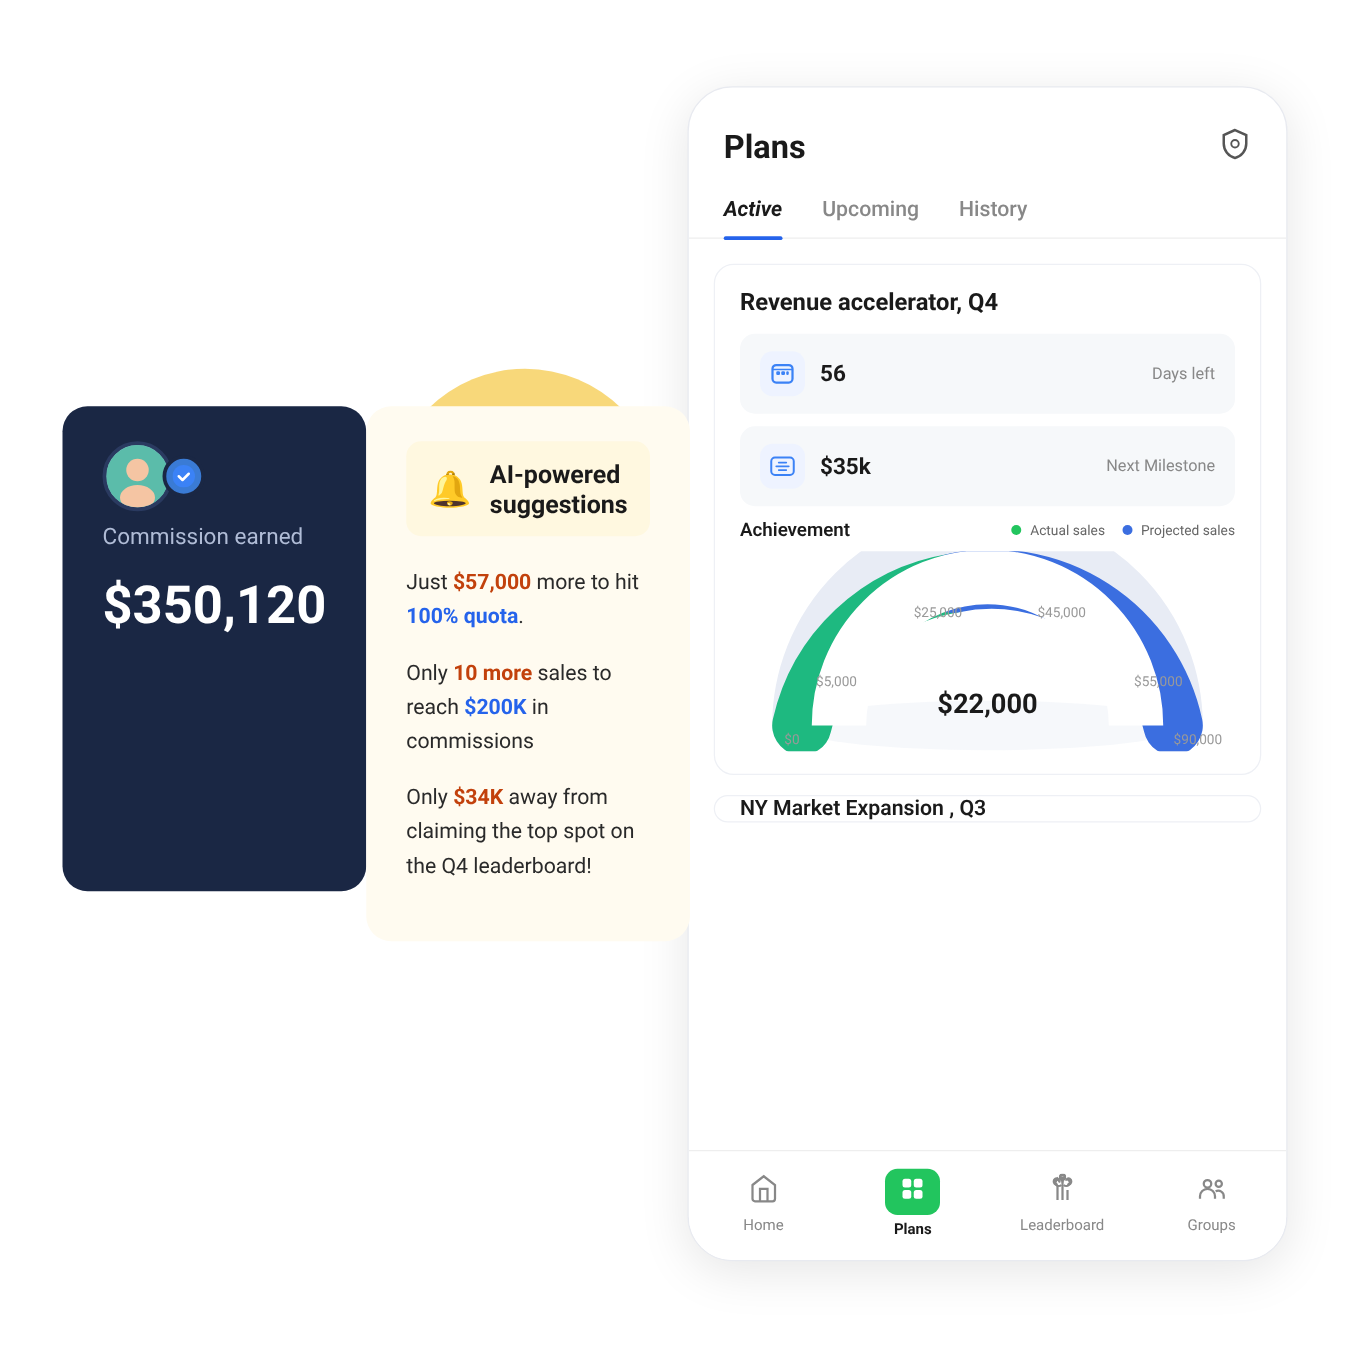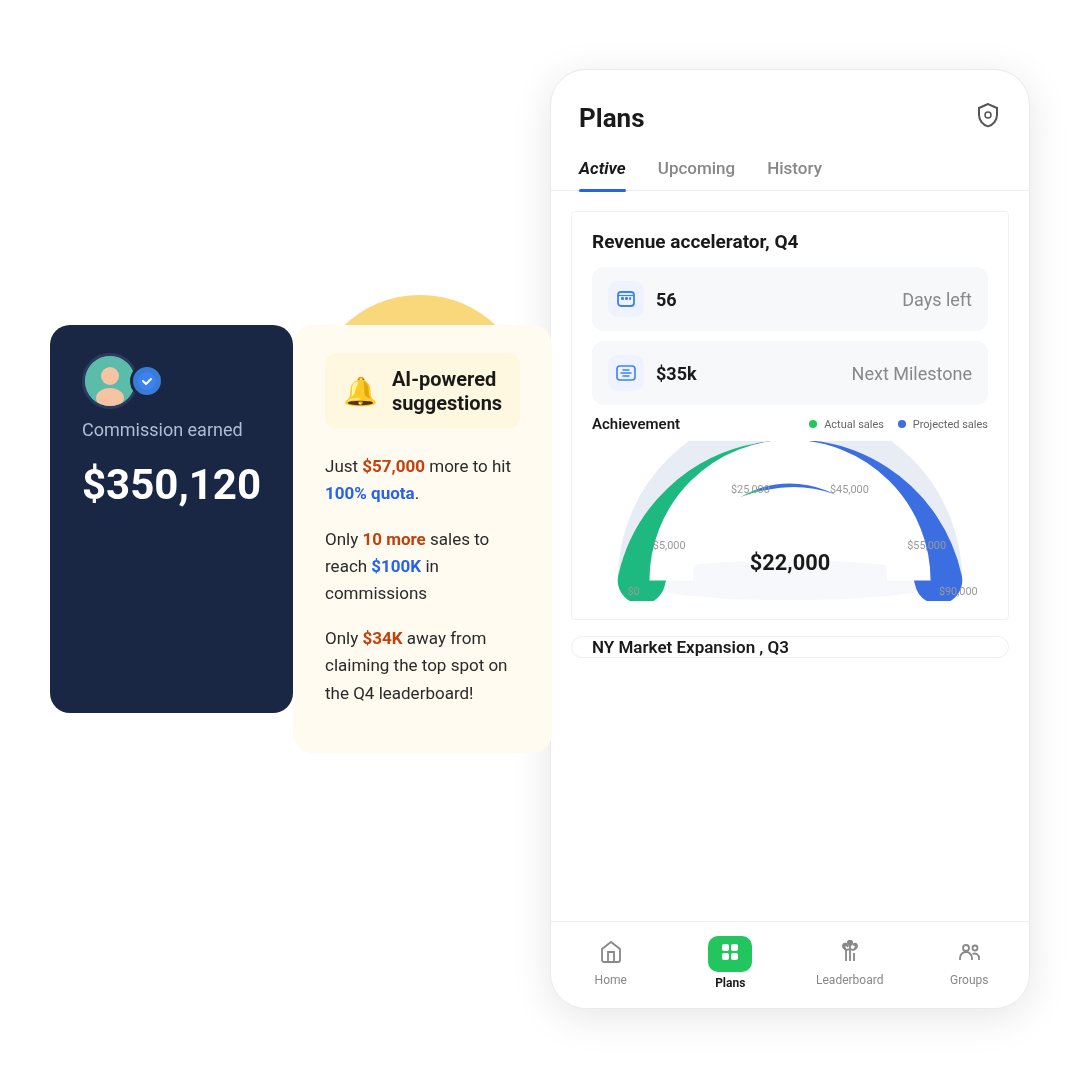--- a/index.html
+++ b/index.html
@@ -206,21 +206,21 @@
     
     .plans-content {
       padding: 20px 20px 0 20px;
       flex: 1;
       overflow: hidden;
     }
 
     .plan-card {
       background: #fff;
       border: 1.5px solid #eef0f5;
-      border-radius: 4px;
+      border-radius: 16px;
       padding: 18px 20px;
       margin-bottom: 16px;
     }
     .plan-card-title {
       font-size: 19px;
       font-weight: 700;
       color: #1a1a1a;
       margin-bottom: 14px;
     }
 
@@ -247,21 +247,21 @@
       align-items: center;
       justify-content: center;
       font-size: 18px;
     }
     .stat-value {
       font-size: 18px;
       font-weight: 700;
       color: #1a1a1a;
     }
     .stat-label {
-      font-size: 18px;
+      font-size: 13px;
       color: #888;
     }
 
     
     .achievement-section {
       margin-top: 6px;
     }
     .achievement-header {
       display: flex;
       align-items: center;
@@ -384,21 +384,21 @@
         <span class="ai-card-title">AI-powered suggestions</span>
       </div>
 
       <div class="ai-suggestion-text">
         Just <span class="highlight-blue">$57,000</span>
         more to hit <span class="highlight-blue-bold">100% quota</span><span>.</span>
       </div>
 
       <div class="ai-suggestion-text">
         Only <span class="highlight-blue">10 more</span>
-        sales to reach <span class="highlight-blue-bold">$100K</span>
+        sales to reach <span class="highlight-blue-bold">$200K</span>
         <span> in commissions</span>
       </div>
 
       <div class="ai-suggestion-text">
         Only <span class="highlight-blue">$34K</span>
         <span> away from claiming the top spot on the Q4 leaderboard!</span>
       </div>
     </div>
   </div>
 

